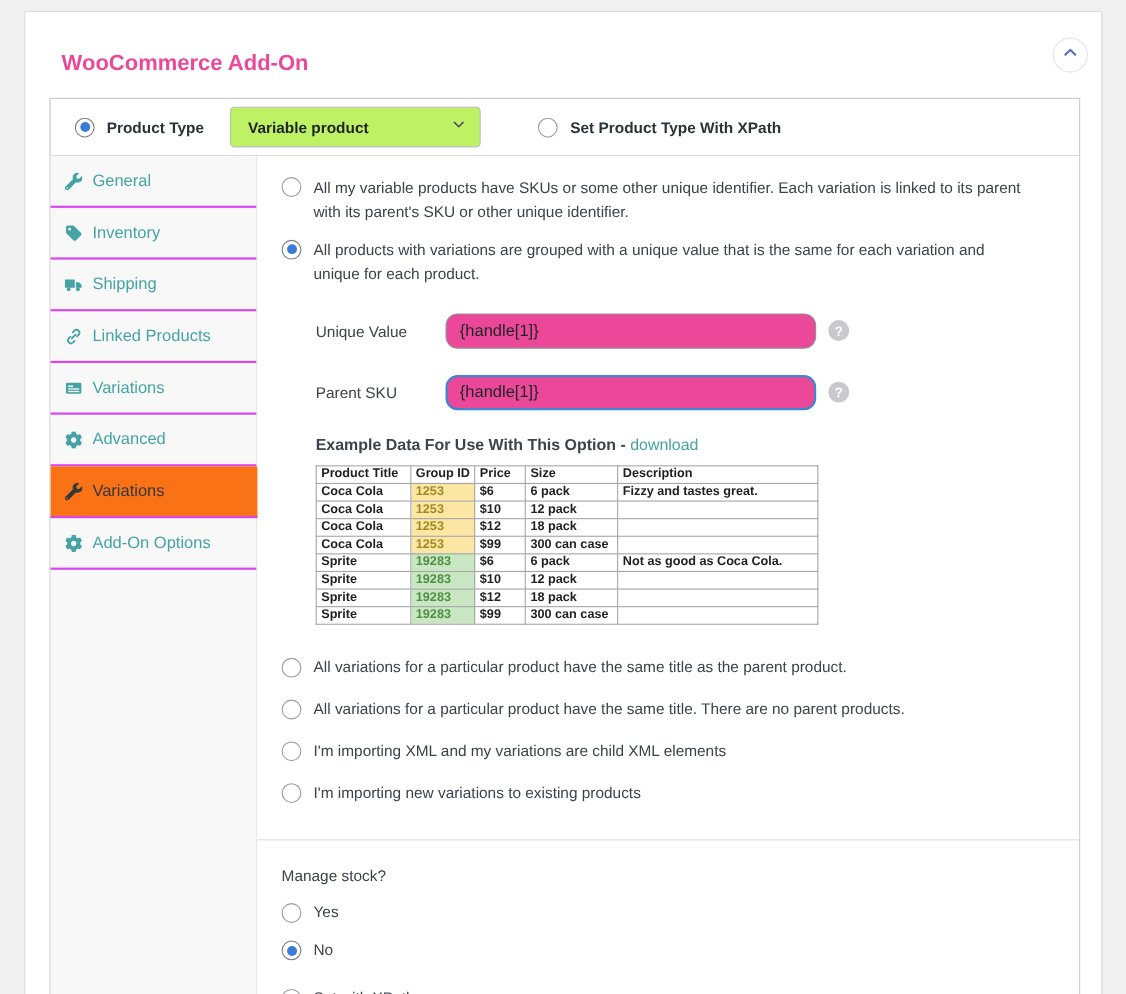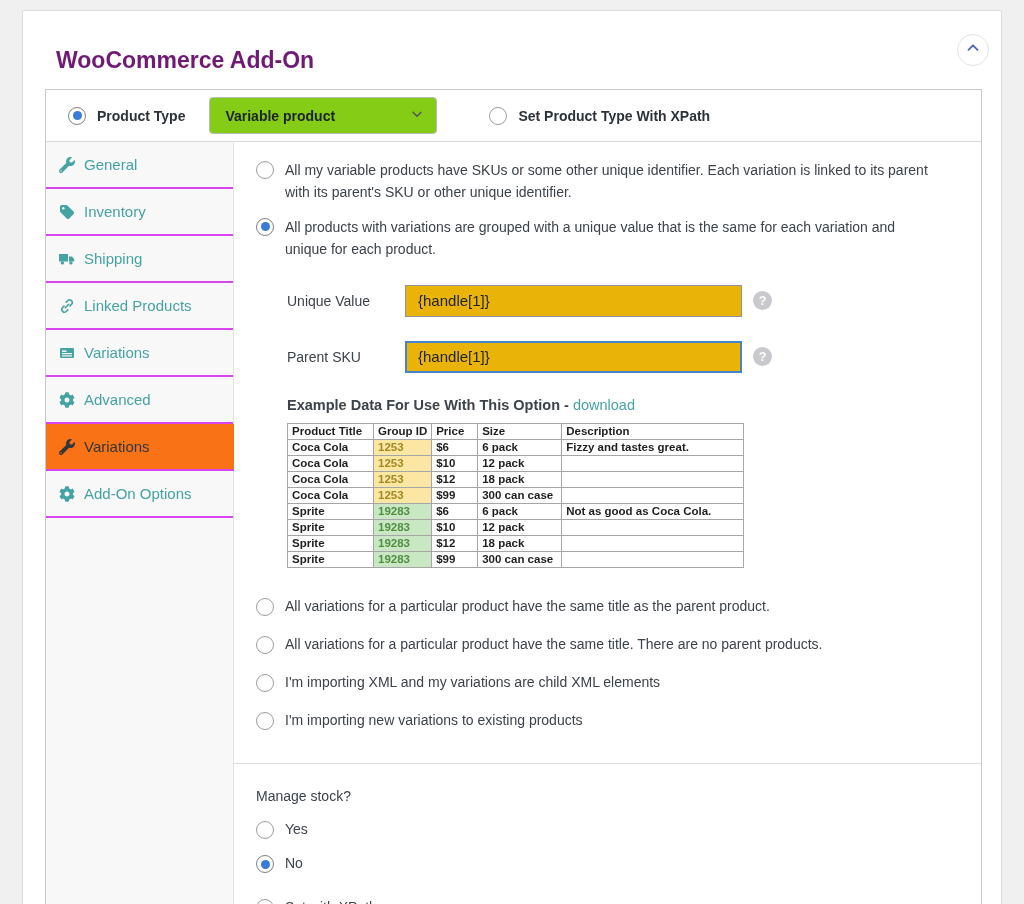--- a/index.html
+++ b/index.html
@@ -10,21 +10,21 @@
     color:#3c434a;
     position:relative;
   }
   .card {
     position:absolute; left:22px; top:10px; width:980px; height:910px;
     background:#fff; border:1px solid #dcdcde; border-radius:2px;
     box-shadow:0 1px 1px rgba(0,0,0,.04);
   }
   .card-title {
     position:absolute; left:33px; top:36px;
-    font-size:23px; font-weight:700; color:#701a75;
+    font-size:20px; font-weight:700; color:#ec4899;
   }
   .collapse-btn {
     position:absolute; top:23px; right:12px; width:32px; height:32px;
     border-radius:50%; border:1px solid #e3e3e5; background:#fff;
     display:flex; align-items:center; justify-content:center; cursor:pointer;
   }
   .inner {
     position:absolute; left:22px; top:78px; width:937px; height:826px;
     border:1px solid #c7c9cc; background:#fff;
   }
@@ -38,21 +38,21 @@
     border:1.5px solid #9a9ea3; background:#fff; position:relative;
   }
   .radio.checked { border-color:#7d8187; }
   .radio.checked::after {
     content:''; position:absolute; left:50%; top:50%; width:9px; height:9px;
     margin:-4.5px 0 0 -4.5px; border-radius:50%; background:#3b7bd8;
   }
   .type-label { font-size:14px; font-weight:700; color:#2c3338; margin-left:11px; }
   .select {
     margin-left:24px; width:228px; height:37px; border:1px solid #b9bcbf;
-    border-radius:4px; background:#84cc16; display:flex; align-items:center;
+    border-radius:4px; background:#bef264; display:flex; align-items:center;
     padding:0 12px 0 15px; cursor:pointer;
   }
   .select .val { flex:1; font-size:14px; font-weight:700; color:#1d2327; }
   .grp { display:flex; align-items:center; cursor:pointer; }
   .grp.xpath { margin-left:52px; }
   
   .body-row { display:flex; min-height:772px; }
   .sidebar {
     flex:none; width:188px; background:#f8f8f8; border-right:1px solid #e3e3e4;
   }
@@ -70,22 +70,22 @@
   .opt { display:flex; align-items:flex-start; gap:11px; margin-bottom:13px; cursor:pointer; }
   .opt .radio { margin-top:1px; }
   .opt .olabel { font-size:14px; line-height:1.57; color:#3c434a; max-width:655px; }
   .opt.single { align-items:center; margin-bottom:16px; }
   .opts-lower { margin-top:28px; }
   
   .fields { margin:24px 0 0 31px; }
   .frow { display:flex; align-items:center; margin-bottom:24px; }
   .flabel { width:118px; font-size:14px; color:#3c434a; }
   .finput {
-    width:337px; height:32px; border:1px solid #8f9297; border-radius:0;
-    padding:0 12px; font-size:15px; color:#1d2327; background:#eab308;
+    width:337px; height:32px; border:1px solid #8f9297; border-radius:11px;
+    padding:0 12px; font-size:15px; color:#1d2327; background:#ec4899;
     font-family:"Liberation Sans","DejaVu Sans",sans-serif;
   }
   .finput.focus { border:2px solid #4285ce; padding:0 11px; }
   .help {
     width:19px; height:19px; border-radius:50%; background:#c9c9cd; color:#fff;
     font-size:12.5px; font-weight:700; display:flex; align-items:center;
     justify-content:center; margin-left:11px; cursor:pointer;
   }
   
   .example-head { margin:2px 0 10px 31px; font-size:14.5px; font-weight:700; color:#3c434a; }

